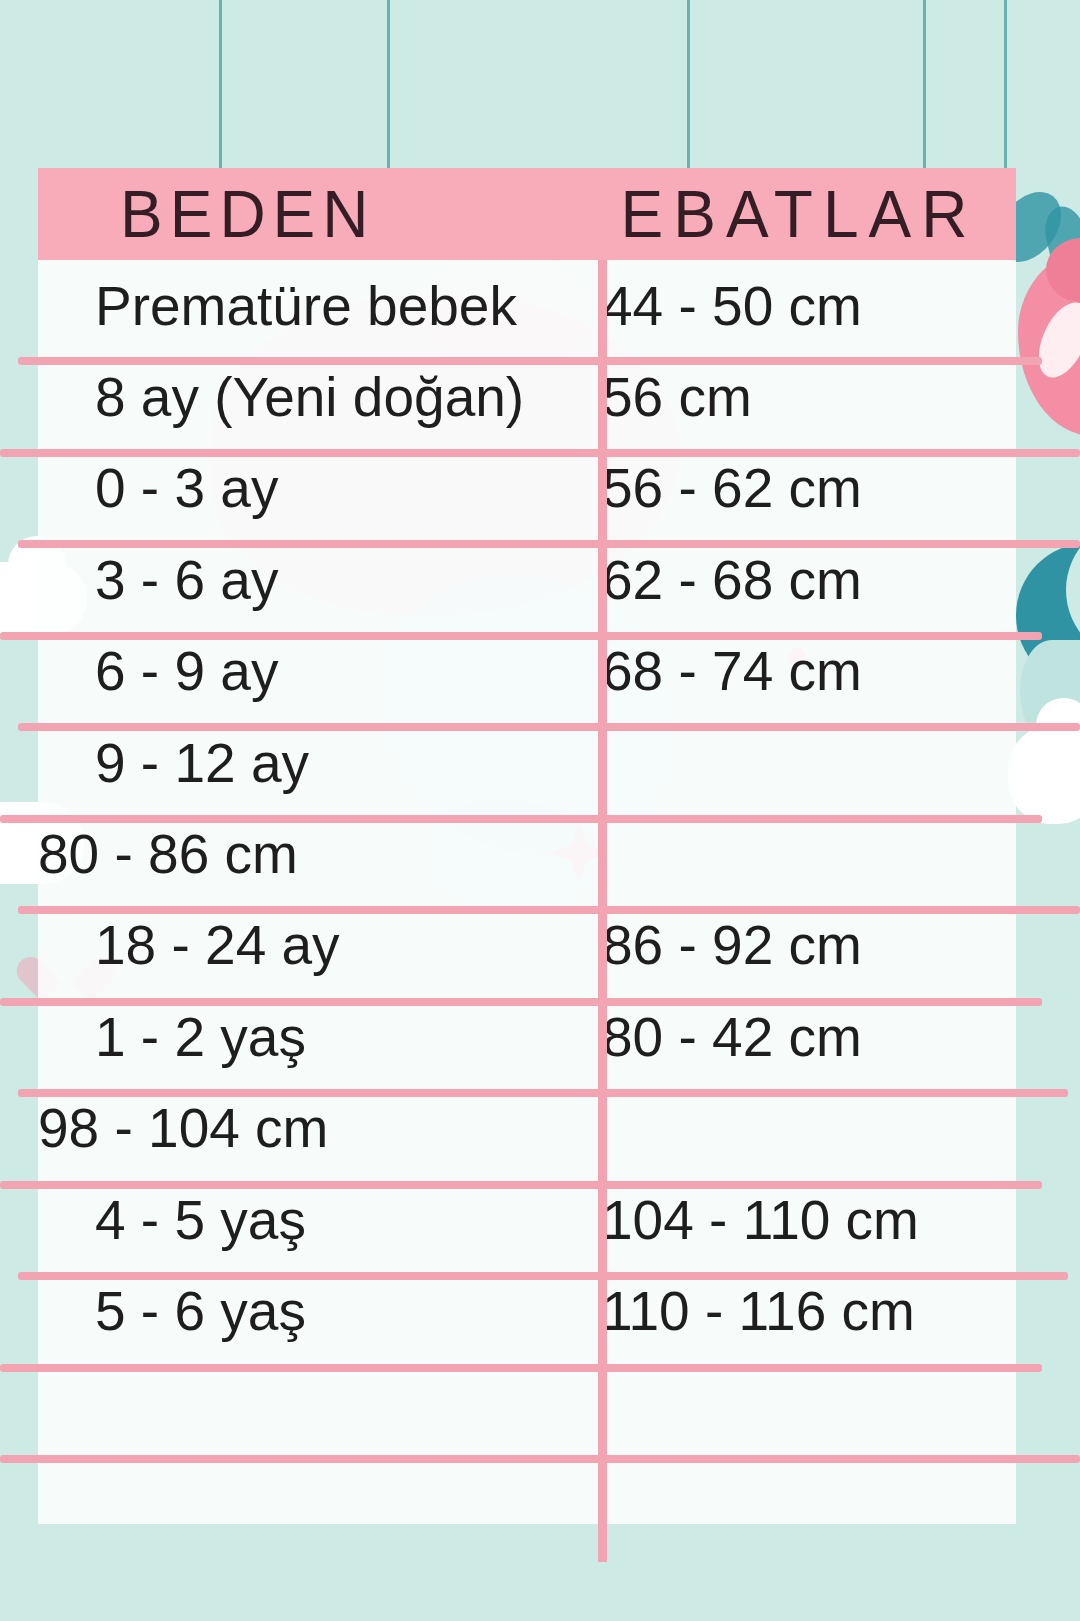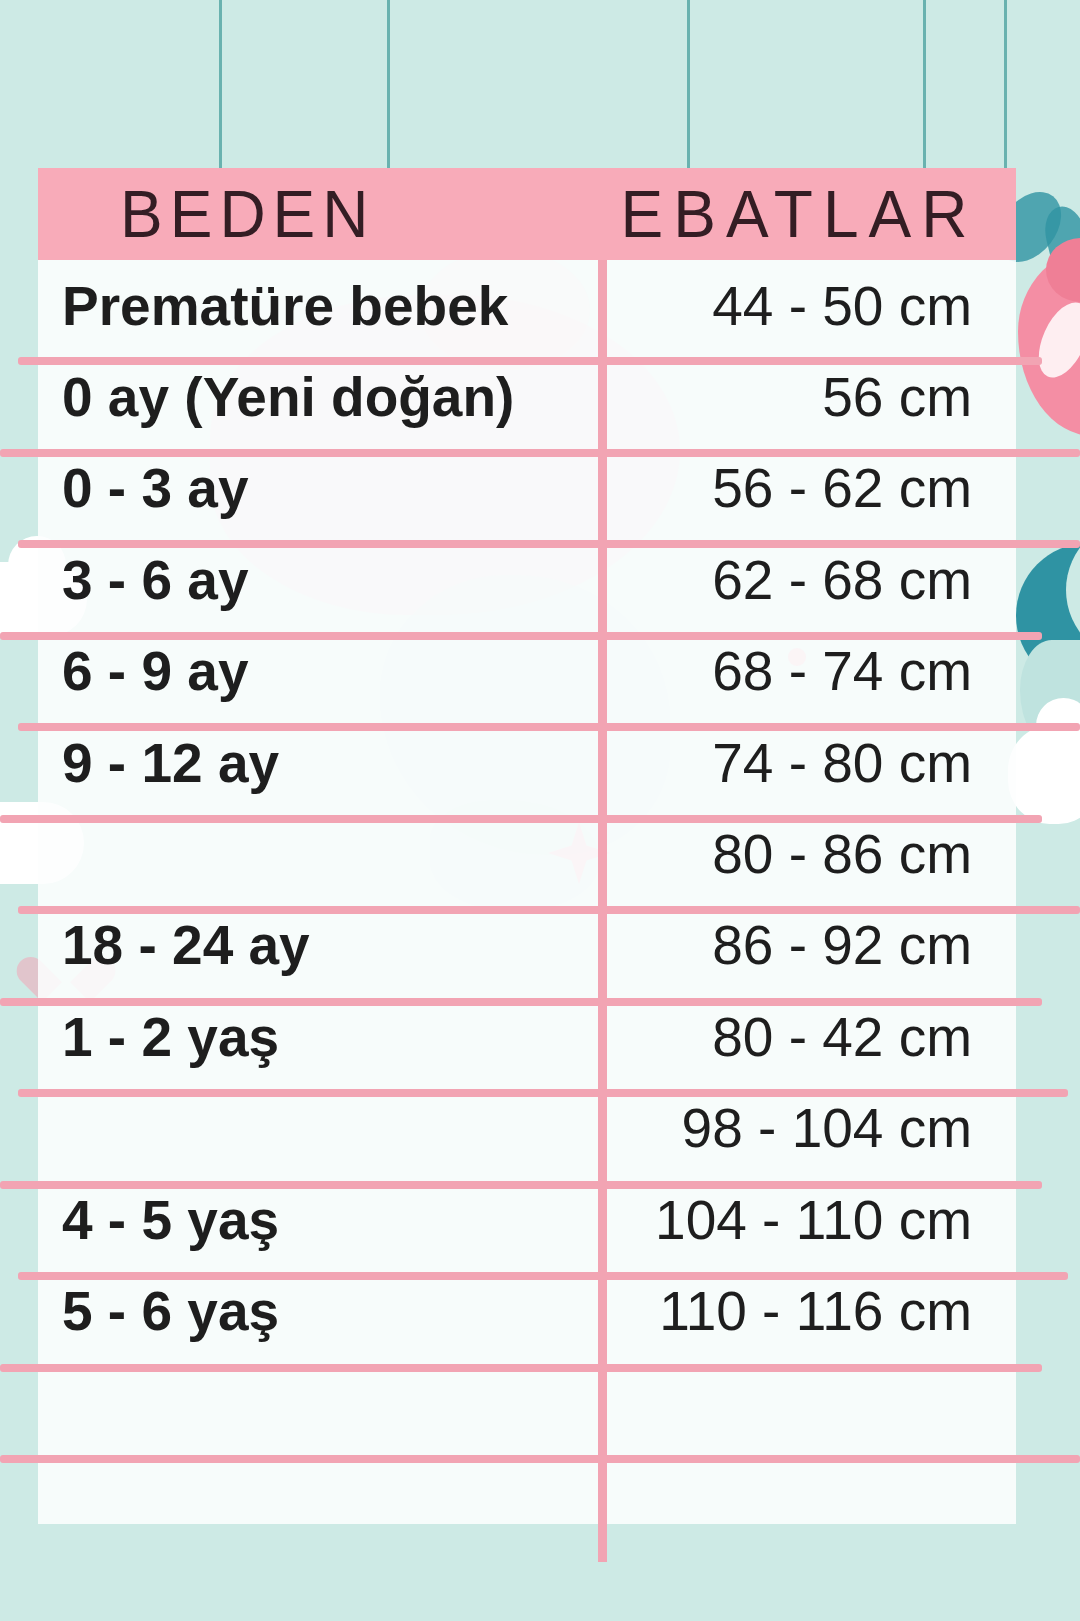--- a/index.html
+++ b/index.html
@@ -58,22 +58,22 @@
   #table-header{position:absolute;left:0;top:0;width:100%;height:92px;
       background:var(--header-pink,#f8abb9);display:flex;align-items:center;}
   .th{color:var(--header-text,#341d24);font-size:64px;letter-spacing:7px;
       font-weight:400;transform:scaleY(1.04);}
   .th-left{width:564px;padding-left:82px;}
   .th-right{flex:1;text-align:center;padding-right:20px;letter-spacing:10px;}
   #table-body{position:absolute;left:0;top:92px;width:100%;height:1264px;
       background:var(--row-bg,rgba(255,255,255,0.86));display:flex;flex-direction:column;}
   .trow{display:flex;height:91.4px;flex:0 0 91.4px;align-items:center;
         color:var(--text-dark,#1e1e1e);font-size:55px;}
-  .cell-size{width:564px;padding-left:24px;white-space:nowrap;font-weight:bold;}
-  .cell-dim{flex:1;text-align:right;padding-right:44px;white-space:nowrap;}
+  .cell-size{width:564px;padding-left:57px;white-space:nowrap;}
+  .cell-dim{flex:1;text-align:left;padding-right:30px;white-space:nowrap;}
   
   .row-divider{position:absolute;height:8px;background:var(--divider-pink,#f2a4b3);border-radius:3px;}
   #column-divider{position:absolute;left:598px;top:260px;width:9px;height:1302px;
       background:var(--divider-pink,#f2a4b3);}
 </style>
 </head>
 <body>
 
 <div id="stage" style="--background: #cdeae5; --header-pink: #f8abb9; --divider-pink: #f2a4b3; --row-bg: rgba(253,254,254,0.87); --text-dark: #1e1e1e; --header-text: #341d24; --string-teal: #69b2af; --deco-teal-dark: #2f93a3; --deco-teal-light: #bfe3df; --deco-pink-strong: #f48ea4; --deco-pink-soft: #f9c3cf; --cloud-white: #ffffff;">
 
@@ -109,42 +109,41 @@
       <span class="th th-left">BEDEN</span>
       <span class="th th-right">EBATLAR</span>
     </div>
     <div id="table-body">
   <div class="trow">
     <span class="cell-size">Prematüre bebek</span>
     <span class="cell-dim">44 - 50 cm</span>
   </div>
 
   <div class="trow">
-    <span class="cell-size">0 ay (Yeni doğan)</span>
+    <span class="cell-size">8 ay (Yeni doğan)</span>
     <span class="cell-dim">56 cm</span>
   </div>
 
   <div class="trow">
     <span class="cell-size">0 - 3 ay</span>
     <span class="cell-dim">56 - 62 cm</span>
   </div>
 
   <div class="trow">
     <span class="cell-size">3 - 6 ay</span>
     <span class="cell-dim">62 - 68 cm</span>
   </div>
 
   <div class="trow">
     <span class="cell-size">6 - 9 ay</span>
     <span class="cell-dim">68 - 74 cm</span>
   </div>
 
   <div class="trow">
     <span class="cell-size">9 - 12 ay</span>
-    <span class="cell-dim">74 - 80 cm</span>
   </div>
 
   <div class="trow">
     <span class="cell-dim">80 - 86 cm</span>
   </div>
 
   <div class="trow">
     <span class="cell-size">18 - 24 ay</span>
     <span class="cell-dim">86 - 92 cm</span>
   </div>

